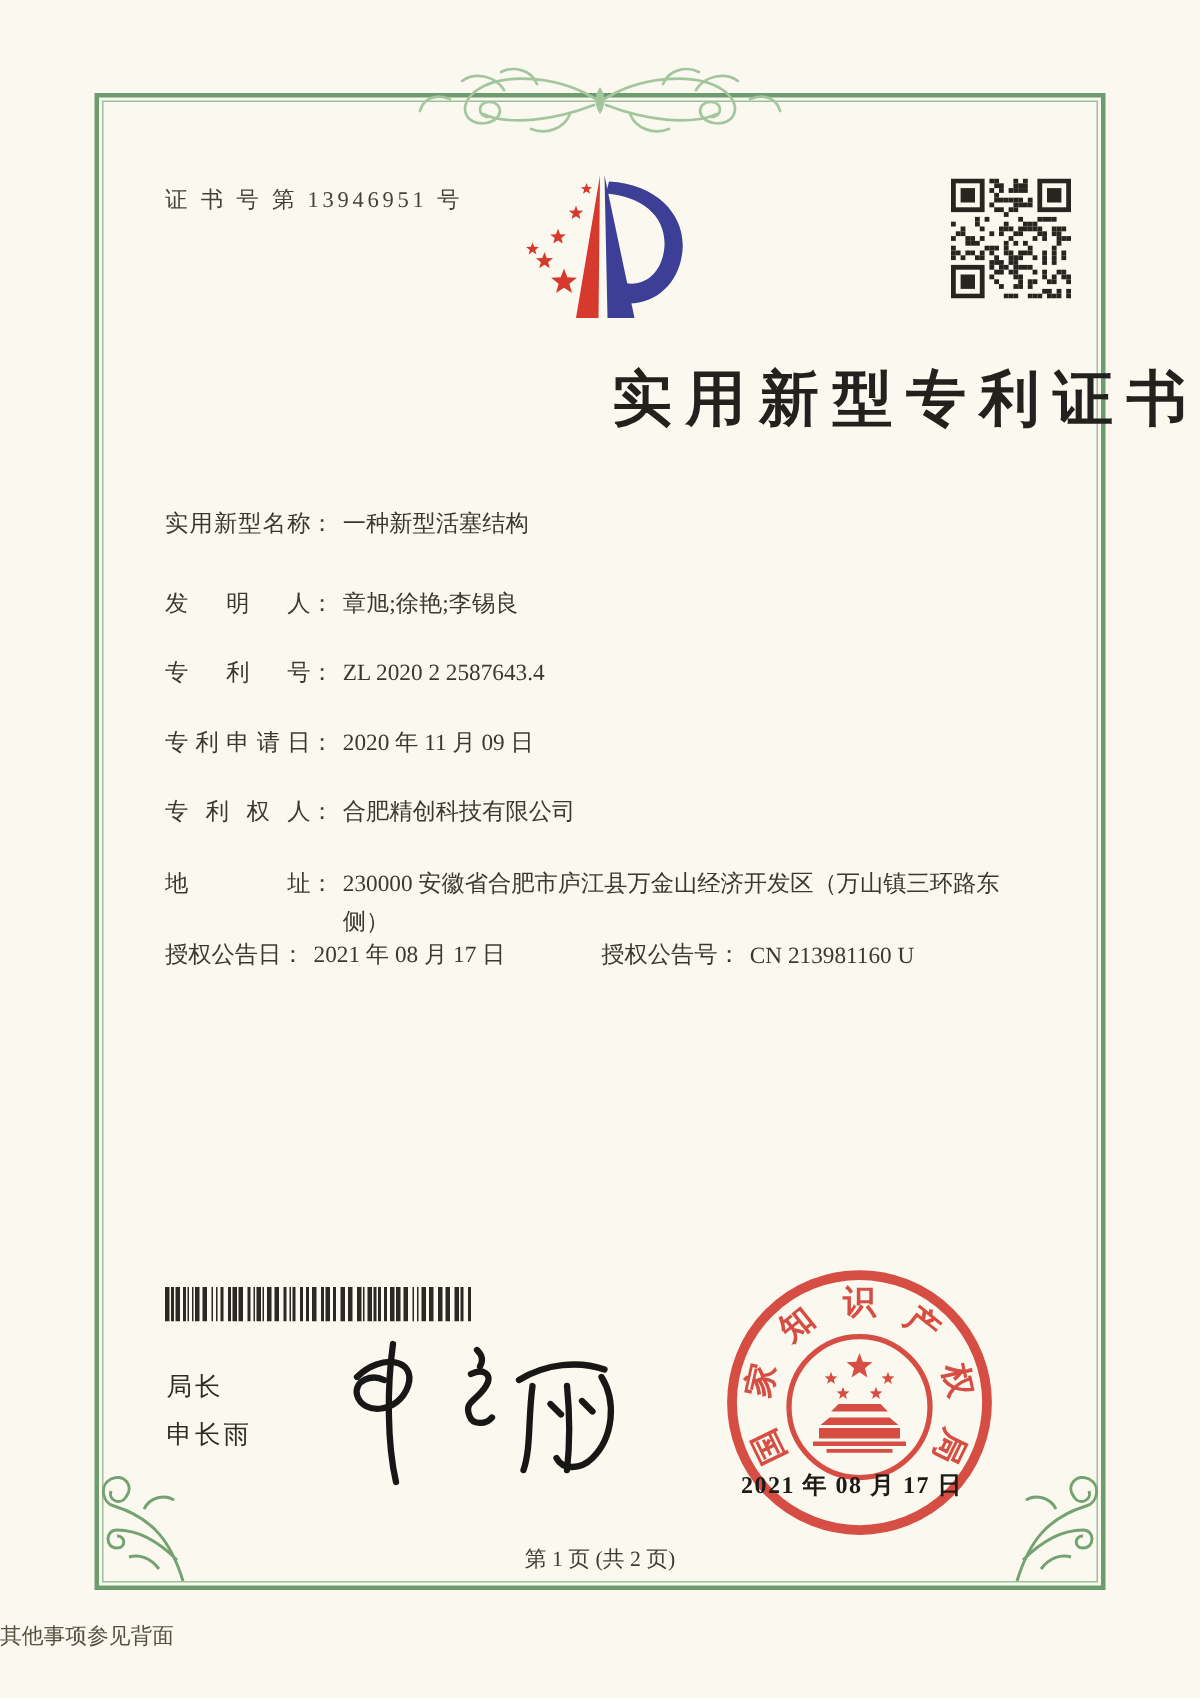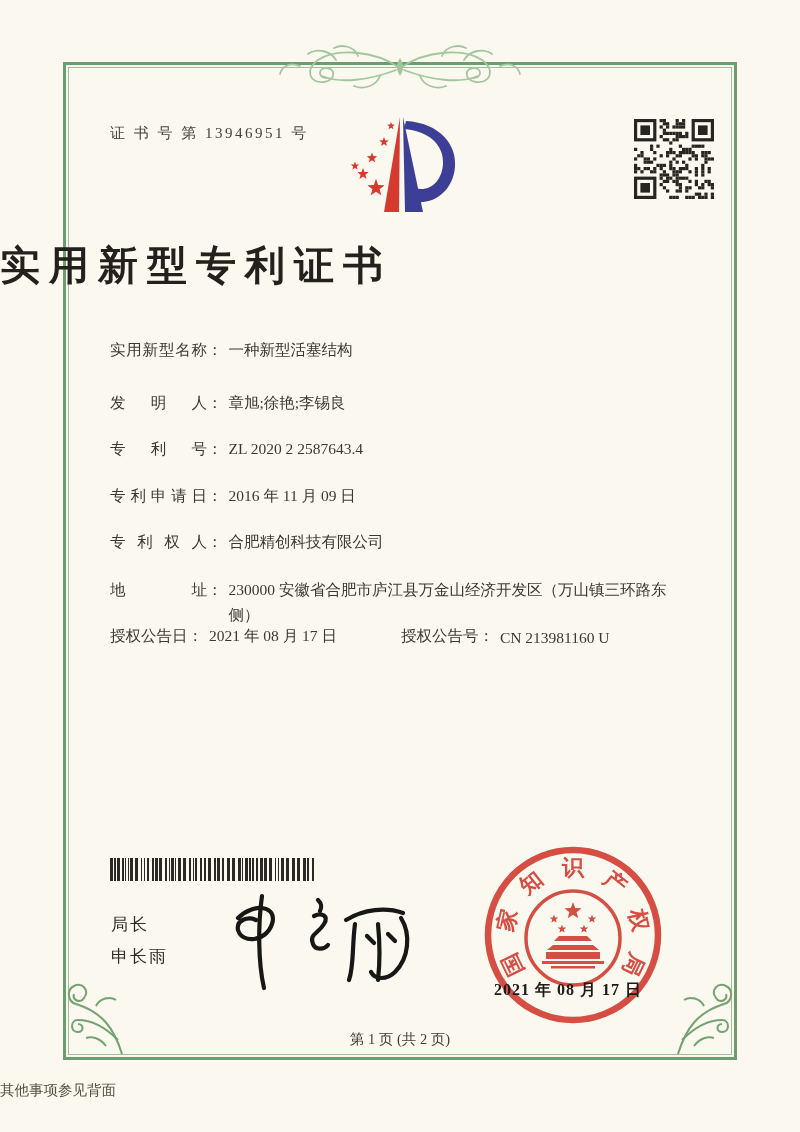--- a/index.html
+++ b/index.html
@@ -11,21 +11,21 @@
   }
   .abs{position:absolute;}
   
   #frame{left:63px;top:62px;width:668px;height:992px;border:3px solid #6d9c6e;}
   #frame-inner{position:absolute;left:2px;top:2px;right:2px;bottom:2px;border:1px solid #9dbf9c;}
   
   #cert-no{left:110px;top:124px;font-size:15px;letter-spacing:2.5px;color:#45423a;}
   #logo{left:343px;top:114px;}
   #qr{left:634px;top:119px;}
   
-  #title{left:0;top:238px;width:100%;text-align:left;
+  #title{left:0;top:238px;width:100%;text-align:right;
     font-size:40px;font-weight:700;letter-spacing:9px;color:#23211d;}
   
   .frow{position:absolute;left:110px;width:586px;font-size:15.5px;line-height:25px;display:flex;}
   .flabel{display:inline-block;width:97px;text-align:justify;text-align-last:justify;flex:none;}
   .fcolon{flex:none;margin-right:6px;}
   .fvalue{flex:1;}
   #row-0{top:337px;} #row-1{top:390px;} #row-2{top:436px;}
   #row-3{top:483px;} #row-4{top:529px;} #row-5{top:577px;}
   #row-grant{position:absolute;left:110px;top:626px;width:620px;font-size:15.5px;display:flex;}
   #row-grant .pair{display:flex;}
@@ -304,21 +304,21 @@
     <span class="fvalue">章旭;徐艳;李锡良</span>
 </div>
 <div class="frow" id="row-2">
   <span class="flabel">专利号</span>
     <span class="fcolon">：</span>
     <span class="fvalue">ZL 2020 2 2587643.4</span>
 </div>
 <div class="frow" id="row-3">
   <span class="flabel">专利申请日</span>
     <span class="fcolon">：</span>
-    <span class="fvalue">2016 年 11 月 09 日</span>
+    <span class="fvalue">2020 年 11 月 09 日</span>
 </div>
 <div class="frow" id="row-4">
   <span class="flabel">专利权人</span>
     <span class="fcolon">：</span>
     <span class="fvalue">合肥精创科技有限公司</span>
 </div>
 <div class="frow" id="row-5">
   <span class="flabel">地址</span>
     <span class="fcolon">：</span>
     <span class="fvalue">230000 安徽省合肥市庐江县万金山经济开发区（万山镇三环路东侧）</span>

